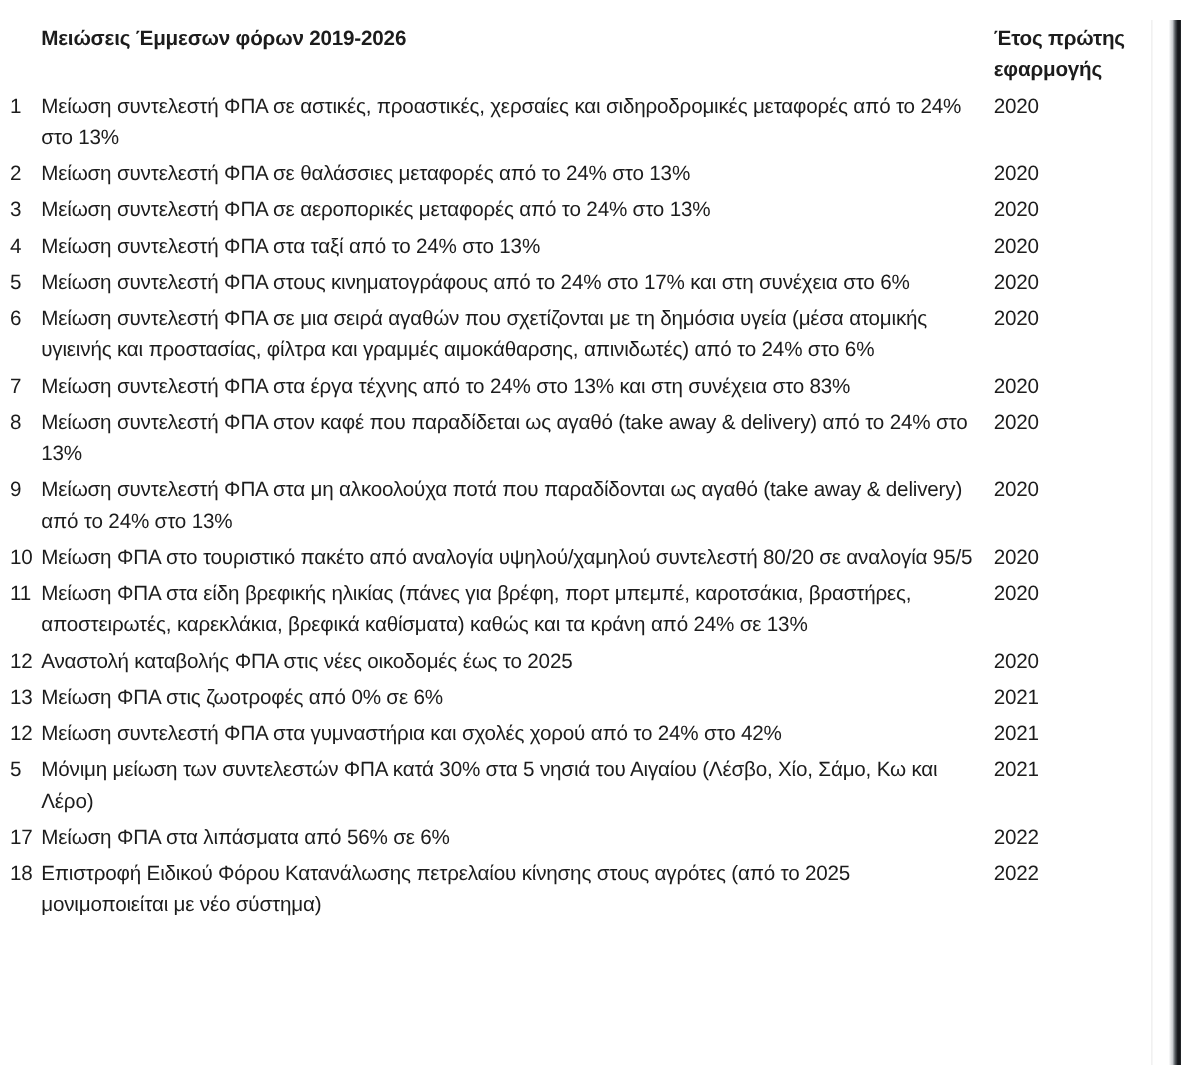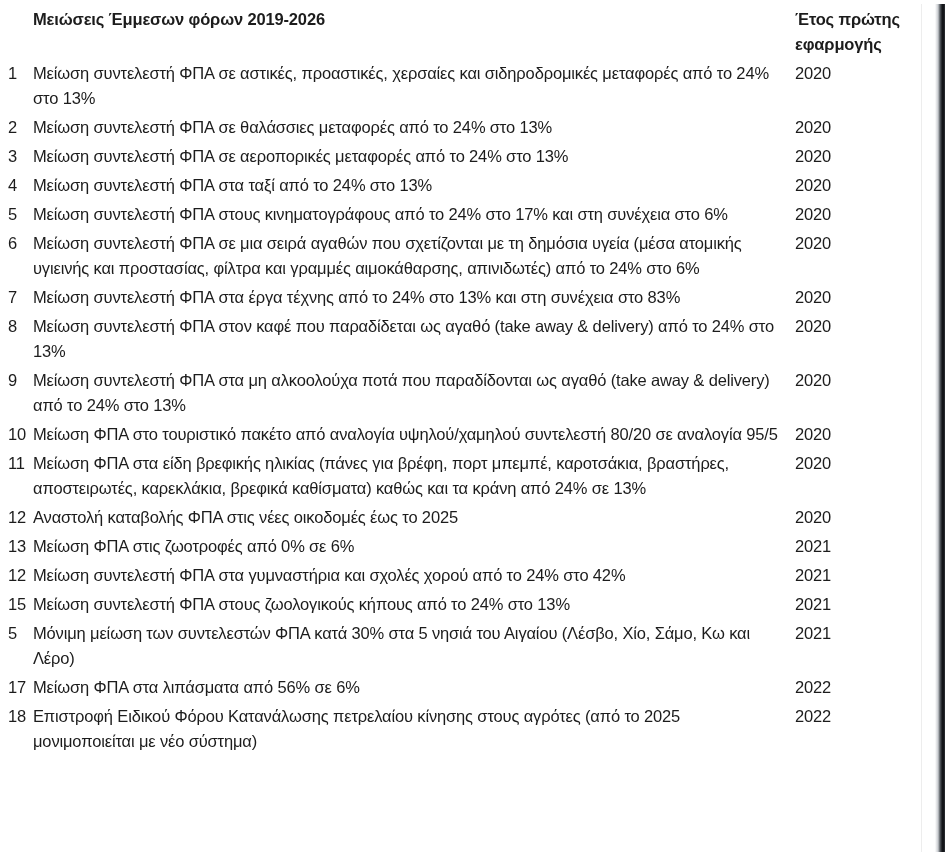--- a/index.html
+++ b/index.html
@@ -36,21 +36,21 @@
     top: 0;
     bottom: 0;
     right: 0;
     width: 10px;
     background: linear-gradient(90deg, #ffffff 0%, #c9ccd0 30%, #5a5f64 50%, #131519 72%, #131519 90%, #35383c 100%);
   }
   table.tax-table {
     border-collapse: collapse;
     table-layout: fixed;
     width: 900px;
-    margin: 4px 0 0 5px;
+    margin: 16px 0 0 5px;
   }
   td {
     vertical-align: top;
     font-size: 16.5px;
     line-height: 25px;
     letter-spacing: -0.15px;
     padding: 0 0 4px 0;
     color: #1c1c1c;
   }
   col.c-num  { width: 28px; }
@@ -148,25 +148,20 @@
       <td class="num">13</td>
       <td class="desc">Μείωση ΦΠΑ στις ζωοτροφές από 0% σε 6%</td>
       <td class="year">2021</td>
     </tr>
     <tr>
       <td class="num">12</td>
       <td class="desc">Μείωση συντελεστή ΦΠΑ στα γυμναστήρια και σχολές χορού από το 24% στο 42%</td>
       <td class="year">2021</td>
     </tr>
     <tr>
-      <td class="num">15</td>
-      <td class="desc">Μείωση συντελεστή ΦΠΑ στους ζωολογικούς κήπους από το 24% στο 13%</td>
-      <td class="year">2021</td>
-    </tr>
-    <tr>
       <td class="num">5</td>
       <td class="desc">Μόνιμη μείωση των συντελεστών ΦΠΑ κατά 30% στα 5 νησιά του Αιγαίου (Λέσβο, Χίο, Σάμο, Κω και Λέρο)</td>
       <td class="year">2021</td>
     </tr>
     <tr>
       <td class="num">17</td>
       <td class="desc">Μείωση ΦΠΑ στα λιπάσματα από 56% σε 6%</td>
       <td class="year">2022</td>
     </tr>
     <tr>

